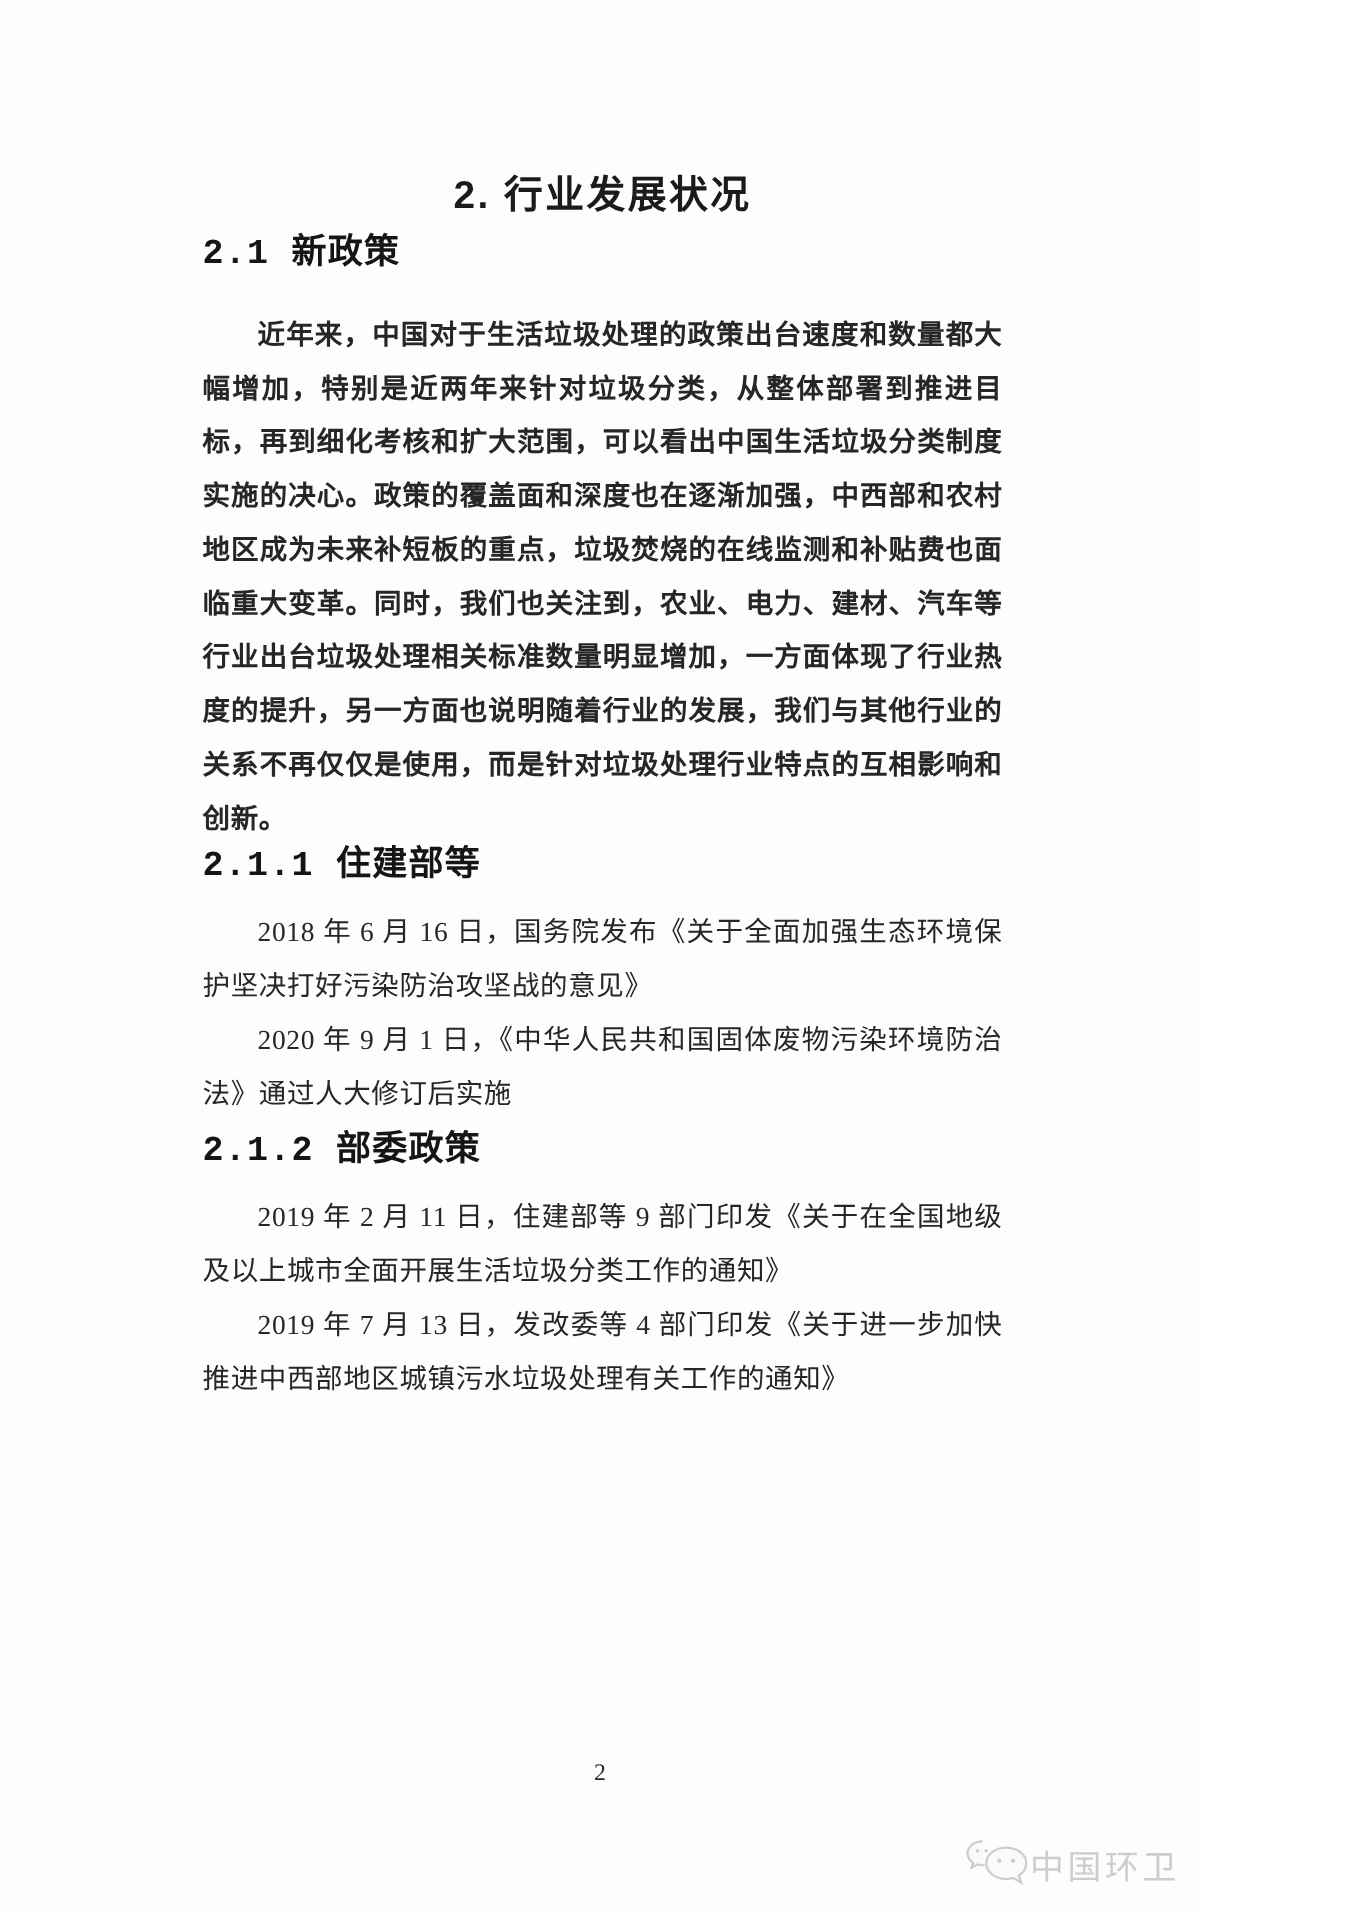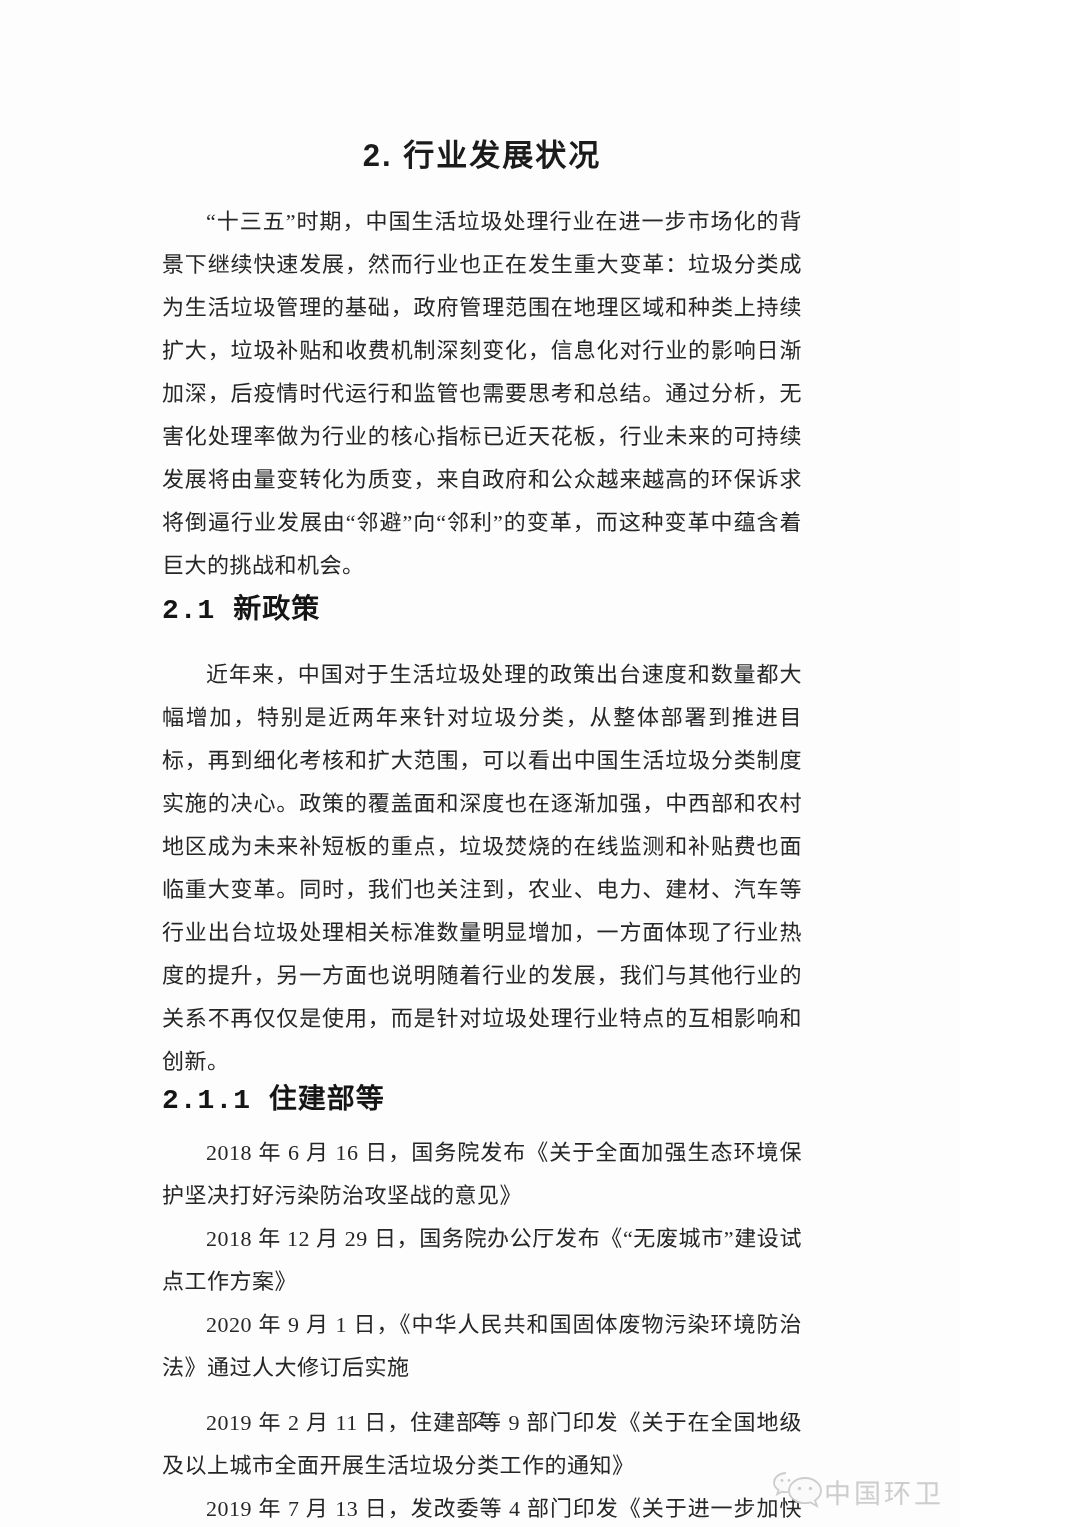--- a/index.html
+++ b/index.html
@@ -29,21 +29,21 @@
   }
   .para {
     font-size: 22px;
     line-height: 43px;
     color: #262626;
     text-align: justify;
     text-indent: 2em;
     letter-spacing: 0.5px;
   }
   .mt-intro { margin-top: 20px; }
-  .mt-lg { margin-top: 24px; }
+  .mt-lg { margin-top: 24px; font-weight: bold; }
   .mt-md { margin-top: 12px; }
   .sec-heading {
     font-family: Liberation Mono, monospace;
     font-weight: bold;
     font-size: 28px;
     line-height: 36px;
     color: #151515;
     letter-spacing: 1px;
   }
   .mt-h-sm { margin-top: 6px; }
@@ -74,32 +74,31 @@
   .wm-icon svg { display: block; }
 </style>
 </head>
 <body>
 
 <div class="page">
   <div class="content">
 
     <h1 class="doc-title">2. 行业发展状况</h1>
 
-    <p class="para mt-intro">“十三五”时期，中国生活垃圾处理行业在进一步市场化的背景下继续快速发展，然而行业也正在发生重大变革：垃圾分类成为生活垃圾管理的基础，政府管理范围在地理区域和种类上持续扩大，垃圾补贴和收费机制深刻变化，信息化对行业的影响日渐加深，后疫情时代运行和监管也需要思考和总结。通过分析，无害化处理率做为行业的核心指标已近天花板，行业未来的可持续发展将由量变转化为质变，来自政府和公众越来越高的环保诉求将倒逼行业发展由“邻避”向“邻利”的变革，而这种变革中蕴含着巨大的挑战和机会。</p>
 
     <h2 class="sec-heading mt-h-sm">2.1 新政策</h2>
 
     <p class="para mt-lg">近年来，中国对于生活垃圾处理的政策出台速度和数量都大幅增加，特别是近两年来针对垃圾分类，从整体部署到推进目标，再到细化考核和扩大范围，可以看出中国生活垃圾分类制度实施的决心。政策的覆盖面和深度也在逐渐加强，中西部和农村地区成为未来补短板的重点，垃圾焚烧的在线监测和补贴费也面临重大变革。同时，我们也关注到，农业、电力、建材、汽车等行业出台垃圾处理相关标准数量明显增加，一方面体现了行业热度的提升，另一方面也说明随着行业的发展，我们与其他行业的关系不再仅仅是使用，而是针对垃圾处理行业特点的互相影响和创新。</p>
 
     <h2 class="sec-heading mt-h-0">2.1.1 住建部等</h2>
 
     <p class="para mt-md">2018 年 6 月 16 日，国务院发布《关于全面加强生态环境保护坚决打好污染防治攻坚战的意见》</p>
-    <p class="para">2018 年 12 月 29 日，国务院办公厅发布《“无废城市”建设试点工作方案》</p>
     <p class="para">2020 年 9 月 1 日，《中华人民共和国固体废物污染环境防治法》通过人大修订后实施</p>
 
+    <h2 class="sec-heading mt-h-md">2.1.2 部委政策</h2>
 
     <p class="para mt-md">2019 年 2 月 11 日，住建部等 9 部门印发《关于在全国地级及以上城市全面开展生活垃圾分类工作的通知》</p>
     <p class="para">2019 年 7 月 13 日，发改委等 4 部门印发《关于进一步加快推进中西部地区城镇污水垃圾处理有关工作的通知》</p>
 
   </div>
 
   <div class="page-number">2</div>
 
   <div class="watermark">
     <span class="wm-icon">

